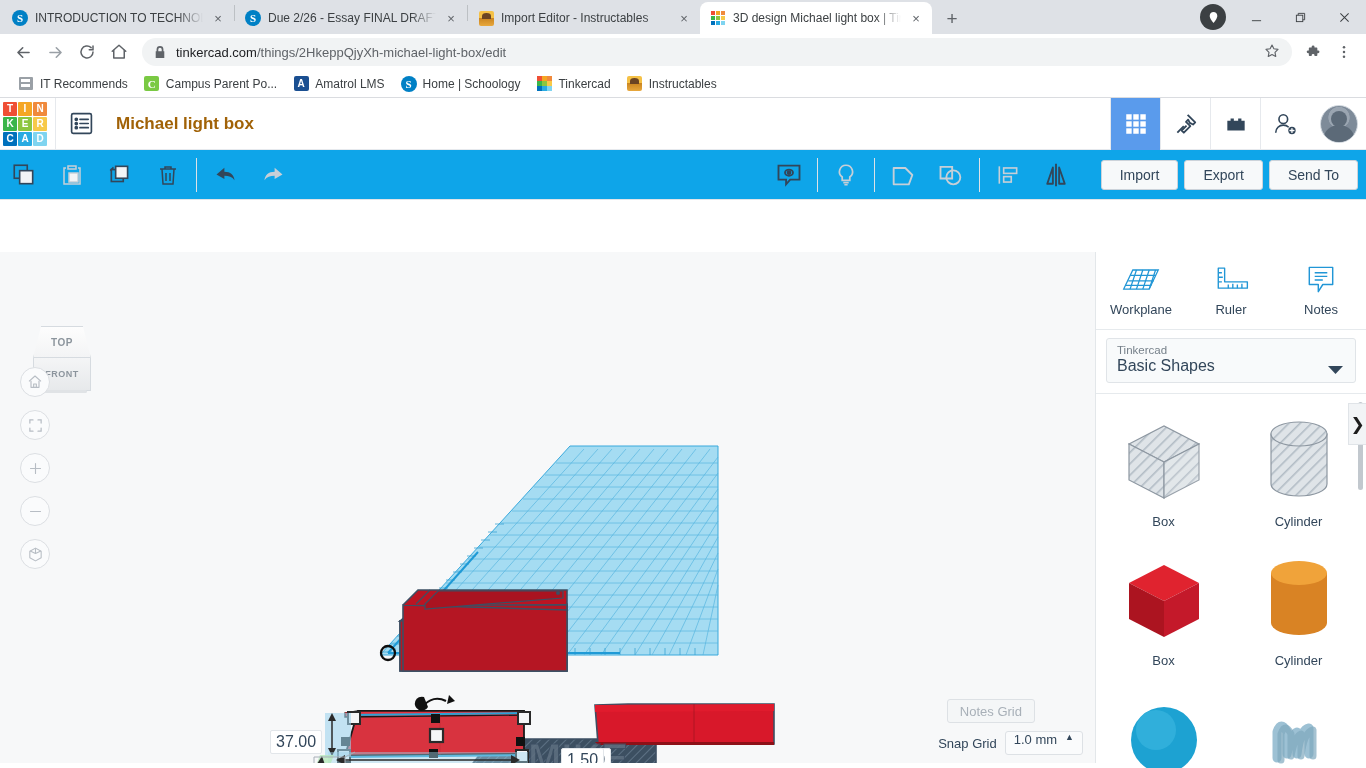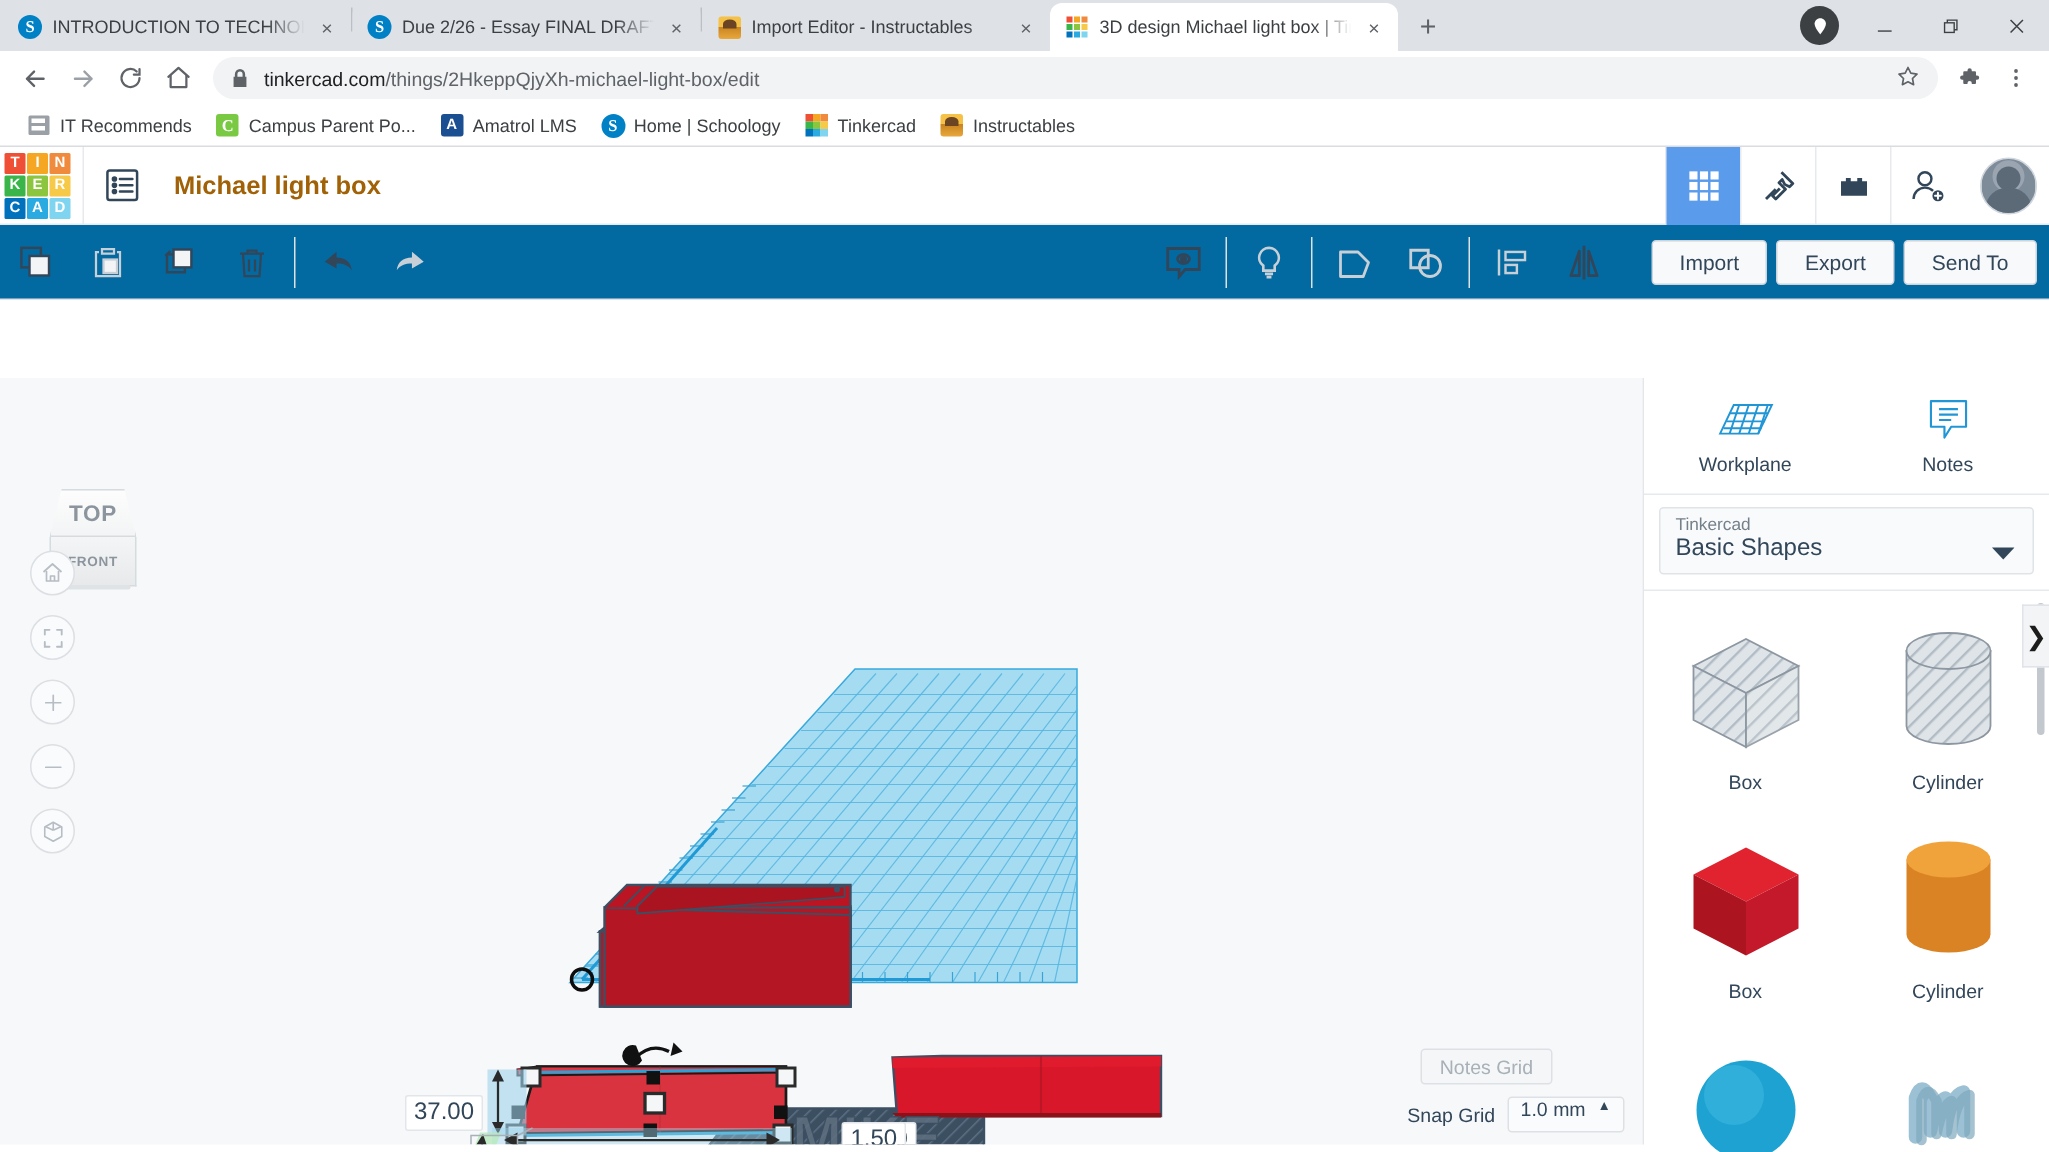--- a/index.html
+++ b/index.html
@@ -161,21 +161,21 @@
   .avatar::after {
     content: ""; position: absolute; left: 50%; top: 52%; transform: translateX(-50%);
     width: 30px; height: 26px; border-radius: 50% 50% 0 0; background: #5c6a78;
   }
   .avatar::before {
     content: ""; position: absolute; left: 50%; top: 14%; transform: translateX(-50%);
     width: 16px; height: 16px; border-radius: 50%; background: #5c6a78; z-index: 2;
   }
 
   .edit-toolbar {
-    height: 50px; background: #0369a1; display: flex; align-items: center;
+    height: 50px; background: #0ea5e9; display: flex; align-items: center;
     border-bottom: 1px solid #e0e4e8; position: relative;
   }
   .tb-btn {
     width: 48px; height: 50px; display: flex; align-items: center; justify-content: center;
     color: #32465a;
   }
   .tb-btn.disabled { color: #c7cfd7; }
   .tb-div { width: 1px; height: 34px; background: #dde2e7; margin: 0 4px; }
   .tb-right { position: absolute; right: 0; top: 0; height: 50px; display: flex; align-items: center; padding-right: 8px; gap: 6px; }
   .tb-action {
@@ -190,21 +190,21 @@
 
   .viewcube {
     position: absolute; left: 25px; top: 74px; width: 74px; height: 68px;
   }
   .vc-top {
     position: absolute; left: 8px; top: 0; width: 58px; height: 32px;
     background: linear-gradient(#fdfdfd, #f3f4f5);
     border: 1px solid #d6dbe0;
     clip-path: polygon(14% 0%, 86% 0%, 100% 100%, 0% 100%);
     display: flex; align-items: center; justify-content: center;
-    font-size: 15px; font-weight: bold; color: #8c959d; letter-spacing: .5px;
+    font-size: 10px; font-weight: bold; color: #8c959d; letter-spacing: .5px;
   }
   .vc-front {
     position: absolute; left: 8px; top: 32px; width: 58px; height: 33px;
     background: linear-gradient(#f4f5f6, #e7e9eb);
     border: 1px solid #d6dbe0; border-top: none;
     display: flex; align-items: center; justify-content: center;
     font-size: 9px; font-weight: bold; color: #8c959d; letter-spacing: .5px;
   }
   .vc-shadow { position: absolute; left: 12px; top: 64px; width: 50px; height: 3px; background: #e0e3e6; border-radius: 2px; }
 
@@ -891,20 +891,27 @@
   <div class="sidebar">
     <div class="sb-tools">
       <div class="sb-tool">
         <svg width="40" height="32" viewBox="0 0 44 34" fill="none" stroke="#2196d6" stroke-width="1.4">
           <polygon points="3,27 13,6 41,6 31,27"></polygon>
           <path d="M10,12h28M8,18h28M5.5,23h28M17,6 10,27M24,6 17,27M31,6 24,27M38,6 31,27"></path>
         </svg>
         <span class="sb-tool-lbl">Workplane</span>
       </div>
       <div class="sb-tool">
+        <svg width="40" height="32" viewBox="0 0 44 34" fill="none" stroke="#2196d6" stroke-width="1.5" stroke-linejoin="round">
+          <path d="M8,4 L8,26 L40,26 L40,19 L15,19 L15,4 Z"></path>
+          <path d="M19,26v-4M24,26v-5M29,26v-4M34,26v-5M8,9h4M8,14h5M8,19h4"></path>
+        </svg>
+        <span class="sb-tool-lbl">Ruler</span>
+      </div>
+      <div class="sb-tool">
         <svg width="36" height="32" viewBox="0 0 40 34" fill="none" stroke="#2196d6" stroke-width="1.6" stroke-linejoin="round">
           <path d="M7,3 H33 V22 H22 L17,30 V22 H7 Z"></path>
           <path d="M13,9h14M13,13h14M13,17h9"></path>
         </svg>
         <span class="sb-tool-lbl">Notes</span>
       </div>
     </div>
 
     <div class="sb-select-wrap">
       <div class="sb-select">

